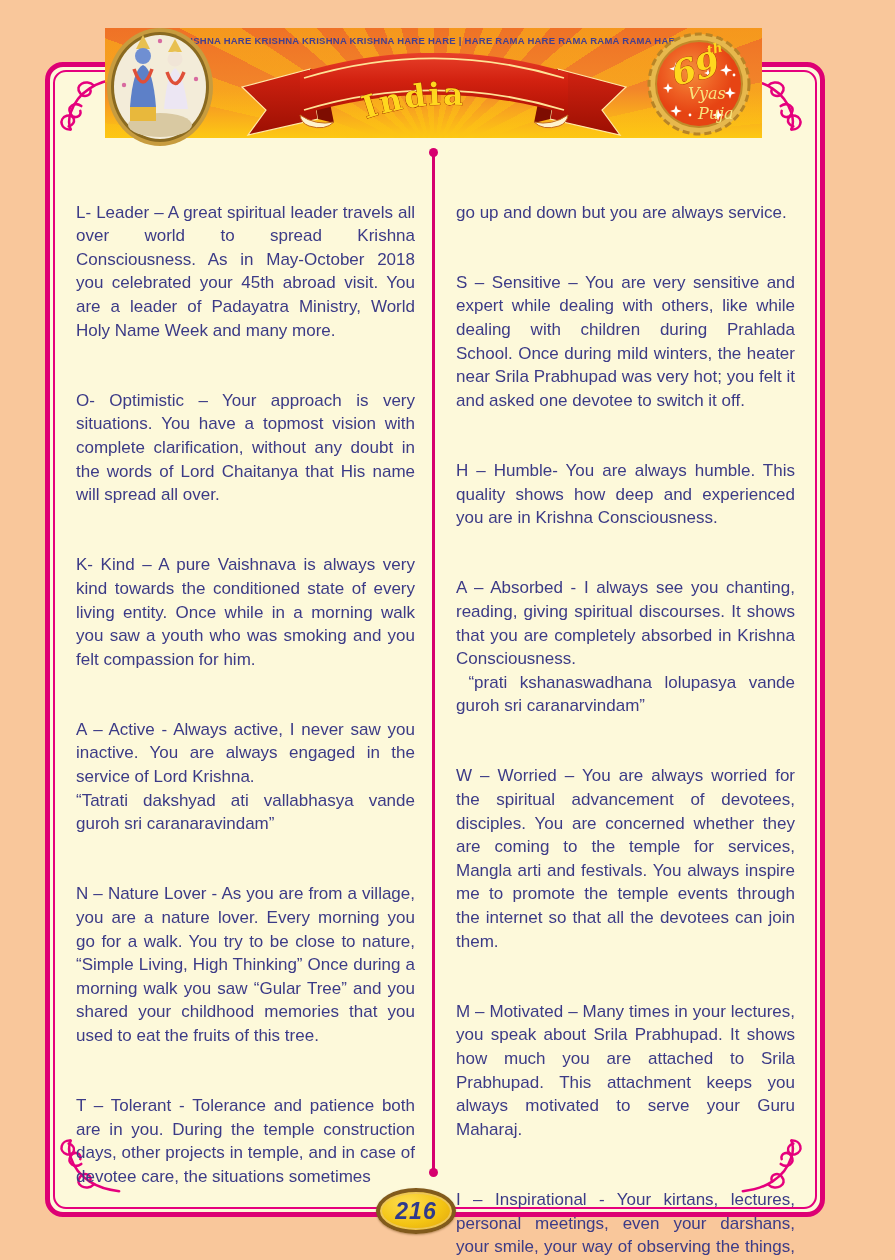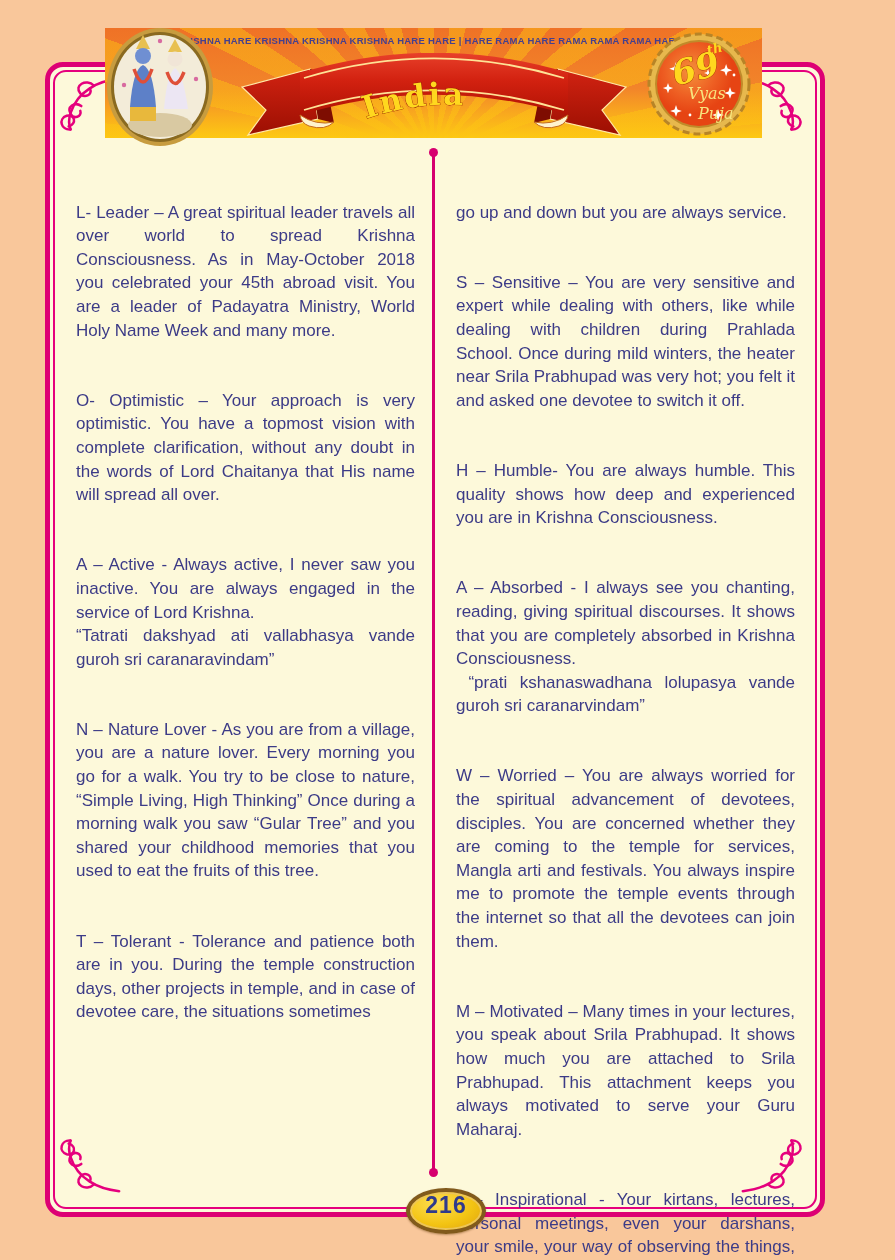--- a/index.html
+++ b/index.html
@@ -39,25 +39,25 @@
   .para:last-child{margin-bottom:0;}
 
   
   .divider{position:absolute;left:432px;top:152px;width:2.5px;height:1021px;
            background:#d6006e;z-index:4;}
   .divider .dot{position:absolute;left:-3.2px;width:9px;height:9px;border-radius:50%;background:#d6006e;}
   .divider .dot.top{top:-4px;}
   .divider .dot.bottom{bottom:-4px;}
 
   
-  .page-badge{position:absolute;left:406px;top:1188px;width:72px;height:38px;z-index:6;
+  .page-badge{position:absolute;left:376px;top:1188px;width:72px;height:38px;z-index:6;
       border:4px solid #815a1c;border-radius:50%;
       background:radial-gradient(ellipse at 38% 30%, #fddd52, #f3c413 55%, #dd9f0d);
       box-shadow:inset 0 0 0 2px #ecc558, 0 1px 2px rgba(90,50,0,.4);
-      display:flex;justify-content:center;}
+      display:flex;align-items:center;justify-content:center;font-style:italic;}
   .page-badge span{font-size:23px;font-weight:bold;color:#2f3a8c;letter-spacing:1px;}
 </style>
 </head>
 <body>
 
 <svg width="0" height="0" style="position:absolute">
   <symbol id="flourish" viewBox="0 0 70 70">
     <g fill="none" stroke="currentColor" stroke-width="2.6" stroke-linecap="round">
       <path d="M64,5 C42,7 21,18 14,40 C12,46 12,52 14,57"></path>
       <path d="M14,57 c-10,1 -13,-11 -4,-14 c8,-2 11,8 2,11"></path>
@@ -166,21 +166,22 @@
     <g transform="rotate(-14 48 44)" font-family="DejaVu Serif, serif" font-style="italic" font-weight="bold">
       <text x="27" y="52" font-size="34" fill="#ffd81e" stroke="#a33405" stroke-width="0.8" paint-order="stroke">69</text>
       <text x="66" y="30" font-size="13" fill="#ffd81e">th</text>
     </g>
     <text x="42" y="70" font-family="DejaVu Serif, serif" font-style="italic" font-size="16" fill="#f8e47e">Vyas</text>
     <text x="52" y="90" font-family="DejaVu Serif, serif" font-style="italic" font-size="16" fill="#f8e47e">Puja</text>
   </svg>
 
   <div class="col col-left">
     <p class="para">L- Leader – A great spiritual leader travels all over world to spread Krishna Consciousness. As in May-October 2018 you celebrated your 45th abroad visit. You are a leader of Padayatra Ministry, World Holy Name Week and many more.</p>
-    <p class="para">O- Optimistic – Your approach is very optimistic. You have a topmost vision with complete clarification, without any doubt in the words of Lord Chaitanya that His name will spread all over.</p>
+    <p class="para">O- Optimistic – Your approach is very situations. You have a topmost vision with complete clarification, without any doubt in the words of Lord Chaitanya that His name will spread all over.</p>
+    <p class="para">K- Kind – A pure Vaishnava is always very kind towards the conditioned state of every living entity. Once while in a morning walk you saw a youth who was smoking and you felt compassion for him.</p>
     <p class="para">A – Active - Always active, I never saw you inactive. You are always engaged in the service of Lord Krishna.
 “Tatrati dakshyad ati vallabhasya vande guroh sri caranaravindam”</p>
     <p class="para">N – Nature Lover - As you are from a village, you are a nature lover. Every morning you go for a walk. You try to be close to nature, “Simple Living, High Thinking” Once during a morning walk you saw “Gular Tree” and you shared your childhood memories that you used to eat the fruits of this tree.</p>
     <p class="para">T – Tolerant - Tolerance and patience both are in you. During the temple construction days, other projects in temple, and in case of devotee care, the situations sometimes</p>
   </div>
 
   <div class="col col-right">
     <p class="para">go up and down but you are always service.</p>
     <p class="para">S – Sensitive – You are very sensitive and expert while dealing with others, like while dealing with children during Prahlada School. Once during mild winters, the heater near Srila Prabhupad was very hot; you felt it and asked one devotee to switch it off.</p>
     <p class="para">H – Humble- You are always humble. This quality shows how deep and experienced you are in Krishna Consciousness.</p>

